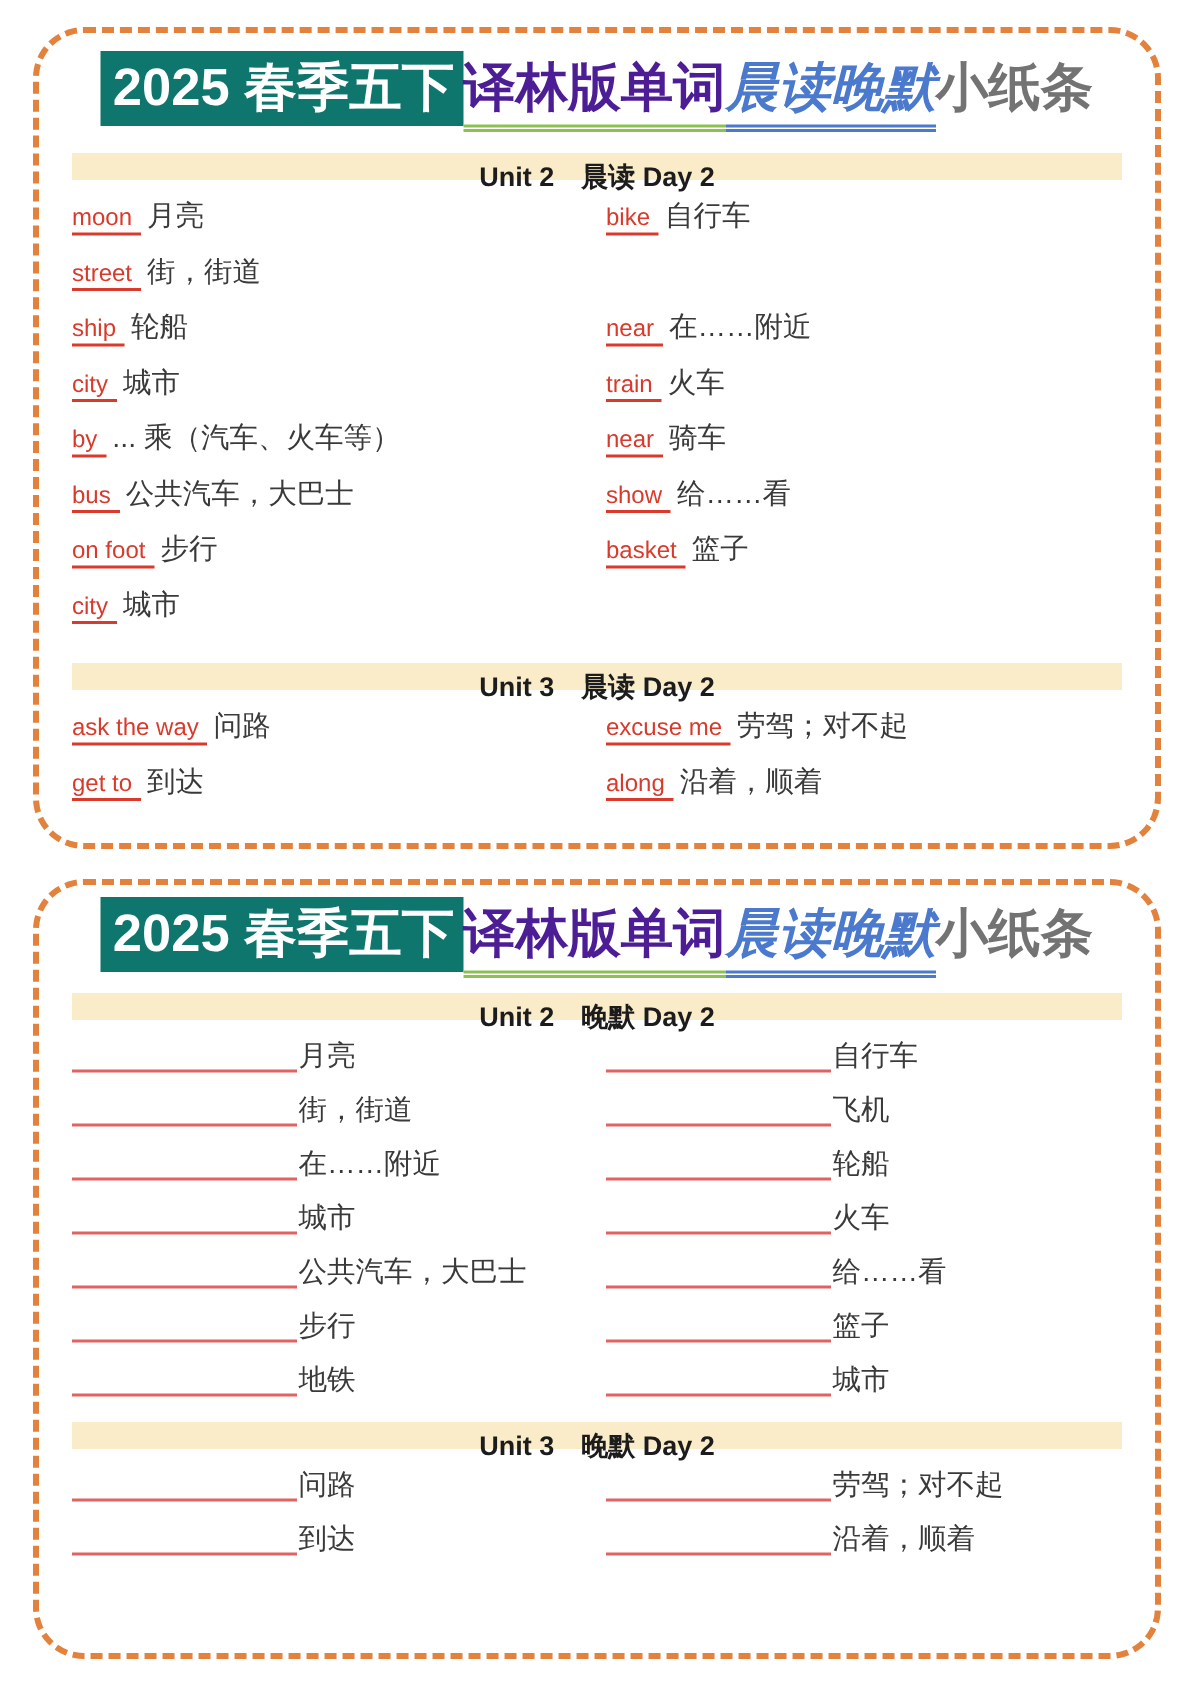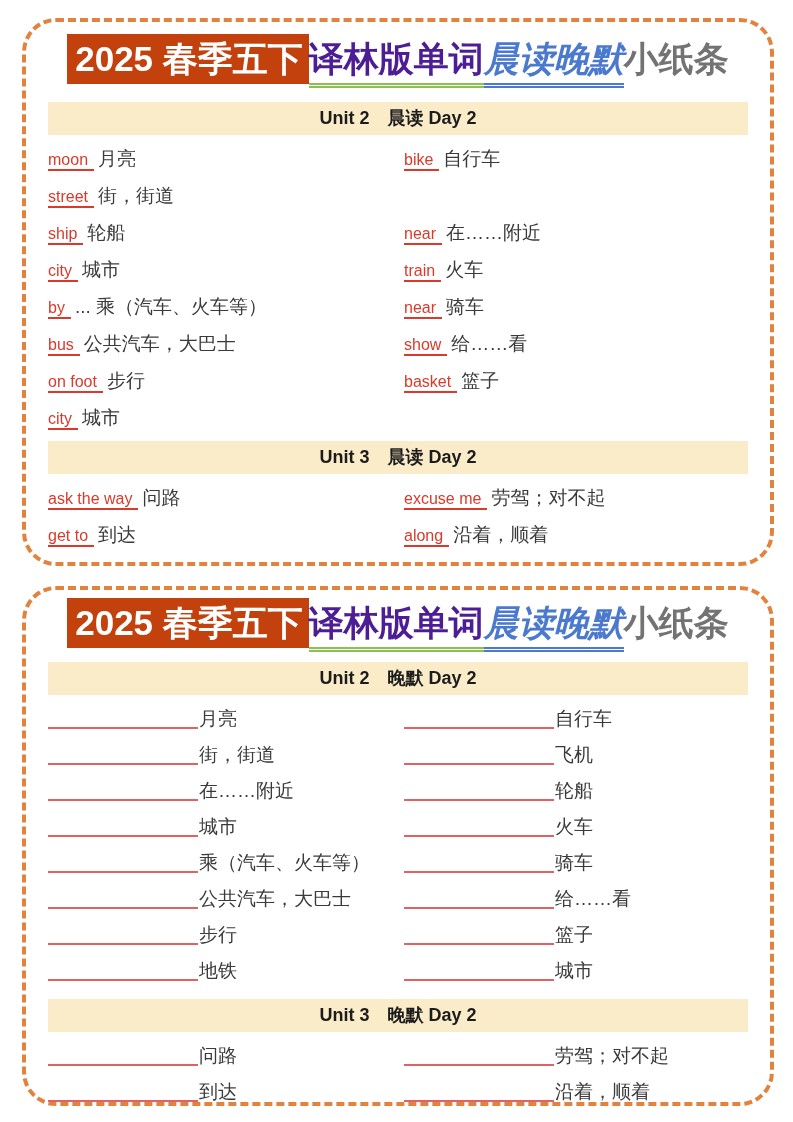--- a/index.html
+++ b/index.html
@@ -28,21 +28,21 @@
 
   .panel-title {
     text-align: center;
     font-size: 35px;
     font-weight: 700;
     line-height: 1.3;
     white-space: nowrap;
     color: #2B2B2B;
   }
   .t-grade {
-    background: #c2410c;
+    background: #0f766e;
     color: #ffffff;
     padding: 2px 6px 2px 8px;
     display: inline-block;
   }
   .t-book {
     color: #4c1d95;
     display: inline-block;
     border-bottom: 5px double #8CC152;
     padding-bottom: 1px;
   }
@@ -50,29 +50,29 @@
     color: #4A79CE;
     display: inline-block;
     border-bottom: 5px double #4A79CE;
     padding-bottom: 1px;
     font-style: italic;
   }
   .t-suffix { color: #737373; }
 
   .band {
     background: #FAECC9;
-    height: 33px;
+    height: 18px;
     line-height: 33px;
     text-align: center;
     font-size: 18px;
     font-weight: 700;
     color: #1C1C1C;
     margin: 14px 0 6px 0;
   }
-  .rows + .band { margin-top: 4px; }
+  .rows + .band { margin-top: 20px; }
   .panel-bottom .band { margin-top: 10px; }
 
   .rows { margin-top: 4px; }
   .row {
     display: grid;
     grid-template-columns: 356px 1fr;
     height: 37px;
     align-items: center;
   }
   .panel-bottom .row { height: 36px; }
@@ -163,24 +163,20 @@
         </div>
         <div class="row">
           <div class="cell"><span class="blank"></span><span class="meaning">在……附近</span></div>
           <div class="cell"><span class="blank"></span><span class="meaning">轮船</span></div>
         </div>
         <div class="row">
           <div class="cell"><span class="blank"></span><span class="meaning">城市</span></div>
           <div class="cell"><span class="blank"></span><span class="meaning">火车</span></div>
         </div>
         <div class="row">
-          <div class="cell"><span class="blank"></span><span class="meaning">乘（汽车、火车等）</span></div>
-          <div class="cell"><span class="blank"></span><span class="meaning">骑车</span></div>
-        </div>
-        <div class="row">
           <div class="cell"><span class="blank"></span><span class="meaning">公共汽车，大巴士</span></div>
           <div class="cell"><span class="blank"></span><span class="meaning">给……看</span></div>
         </div>
         <div class="row">
           <div class="cell"><span class="blank"></span><span class="meaning">步行</span></div>
           <div class="cell"><span class="blank"></span><span class="meaning">篮子</span></div>
         </div>
         <div class="row">
           <div class="cell"><span class="blank"></span><span class="meaning">地铁</span></div>
           <div class="cell"><span class="blank"></span><span class="meaning">城市</span></div>

